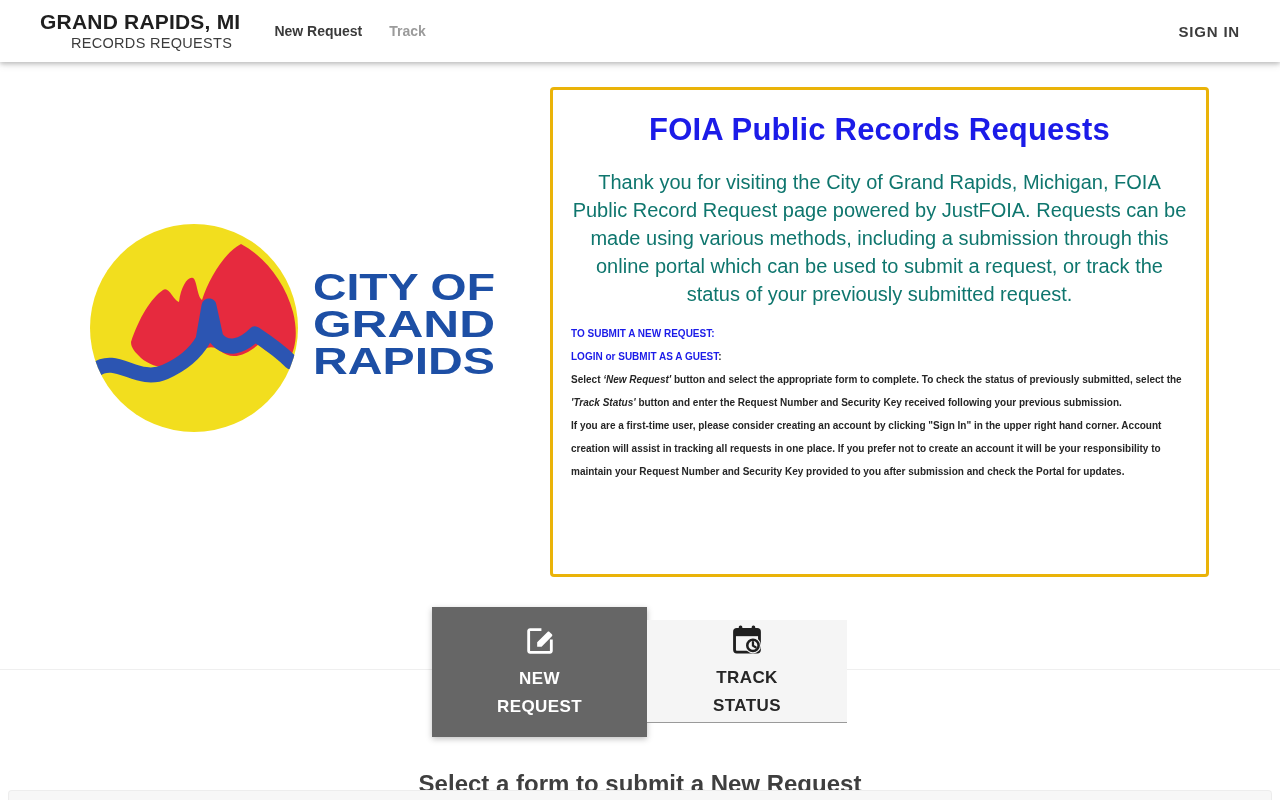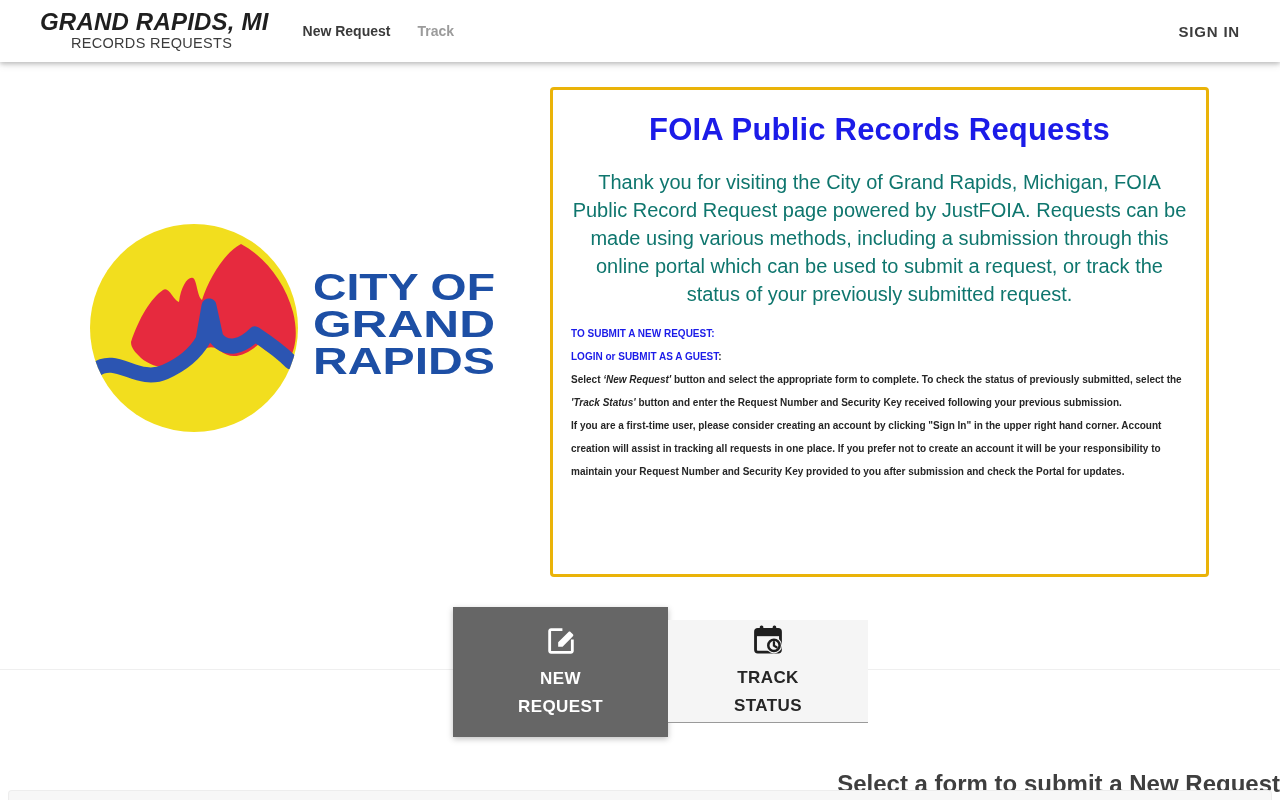--- a/index.html
+++ b/index.html
@@ -4,21 +4,21 @@
 <style>
   * { margin:0; padding:0; box-sizing:border-box; }
   html,body { width:1280px; height:800px; overflow:hidden; background:#ffffff;
               font-family:"Liberation Sans", sans-serif; position:relative; }
 
   
   .topbar { position:absolute; top:0; left:0; width:1280px; height:62px; background:#ffffff;
             display:flex; align-items:center; padding:0 40px; z-index:20;
             box-shadow:0 2px 4px rgba(0,0,0,.18), 0 3px 8px rgba(0,0,0,.10); }
   .brand { display:flex; flex-direction:column; }
-  .brand-title { font-size:24px; font-weight:bold; color:#1f1f1f; letter-spacing:.2px; line-height:21px;font-style:italic; }
+  .brand-title { font-size:21px; font-weight:bold; color:#1f1f1f; letter-spacing:.2px; line-height:21px; }
   .brand-sub   { font-size:14.5px; color:#3c3c3c; letter-spacing:.3px; line-height:18px; margin-top:2px;margin-left:31px; }
   .nav { display:flex; align-items:center; margin-left:34px; gap:27px; }
   .nav-item { font-size:14px; font-weight:bold; color:#3a3a3a; cursor:pointer; }
   .nav-item.muted { color:#9b9b9b; }
   .signin { margin-left:auto; font-size:15px; font-weight:bold; color:#3c3c3c;
             letter-spacing:.8px; cursor:pointer; }
 
   
   .logo-wrap { position:absolute; left:89px; top:222px; width:408px; height:211px; }
 
@@ -28,29 +28,29 @@
   .card-title { text-align:center; font-size:31px; font-weight:bold; color:#1b1be8; letter-spacing:.2px; }
   .card-intro { margin:20px auto 0; width:614px; text-align:center;
                 font-size:20px; line-height:28px; color:#0f766e; }
   .guide { margin-top:14px; font-size:10px; line-height:23px; font-weight:bold; color:#262626; }
   .guide .blue { color:#1b1be8; }
   .guide i { font-style:italic; }
 
   
   .divider { position:absolute; top:669px; left:0; width:1280px; height:1px; background:#efefef; }
   .btn { position:absolute; display:flex; flex-direction:column; align-items:center;
-         justify-content:center; cursor:pointer; z-index:5;margin-left:21px; }
+         justify-content:center; cursor:pointer; z-index:5; }
   .btn .label { font-size:17px; font-weight:bold; line-height:28px; letter-spacing:.4px; text-align:center; }
   .btn .icon { margin-bottom:7px; display:block; }
   .btn-new   { left:432px; top:607px; width:215px; height:130px; background:#666666; color:#ffffff;
                box-shadow:0 2px 6px rgba(0,0,0,.25); }
   .btn-track { left:647px; top:620px; width:200px; height:103px; background:#f5f5f5; color:#262626;
                border-bottom:1px solid #9a9a9a; }
 
-  .section-heading { position:absolute; top:770px; left:0; width:1280px; text-align:right;
+  .section-heading { position:absolute; top:770px; left:0; width:1280px; text-align:center;
                      font-size:24px; color:#3f3f3f; }
   .bottom-band { position:absolute; top:790px; left:8px; width:1264px; height:10px;
                  background:#f7f7f7; border:1px solid #ededed; border-bottom:none;
                  border-radius:4px 4px 0 0; }
 </style>
 </head>
 <body>
 
 <header class="topbar">
   <div class="brand">

